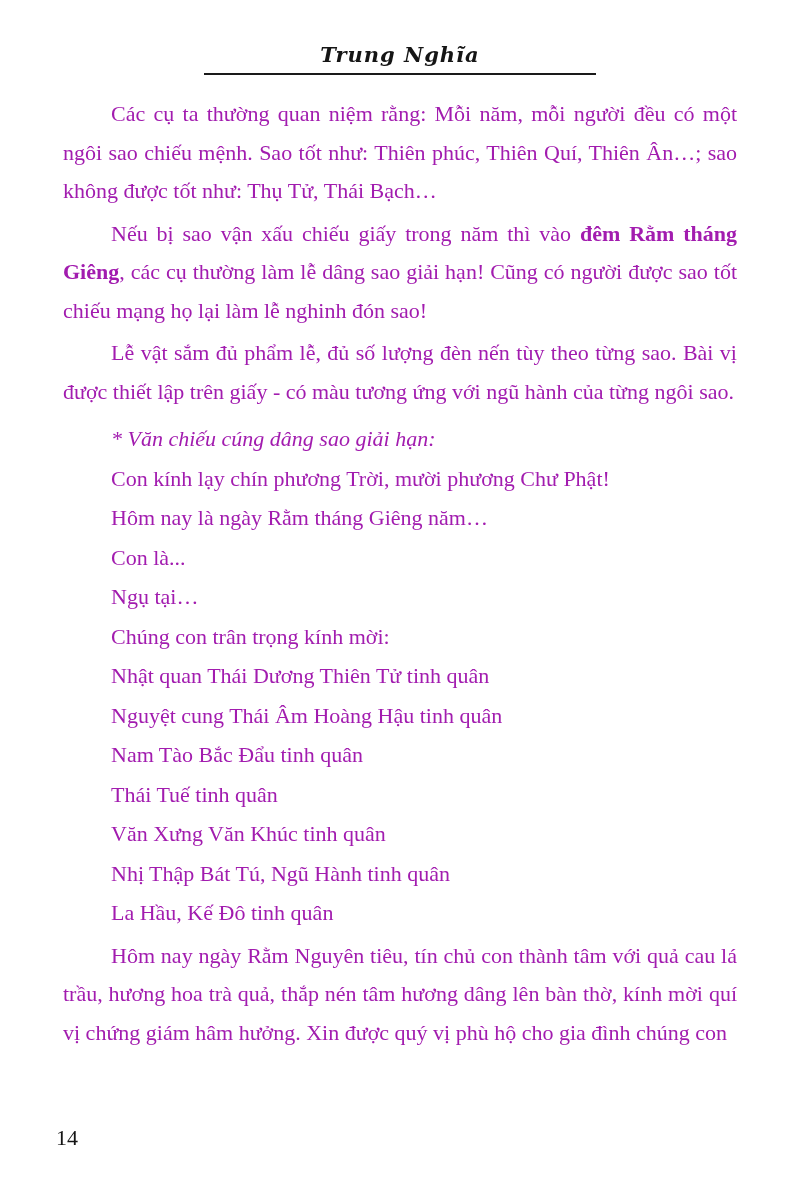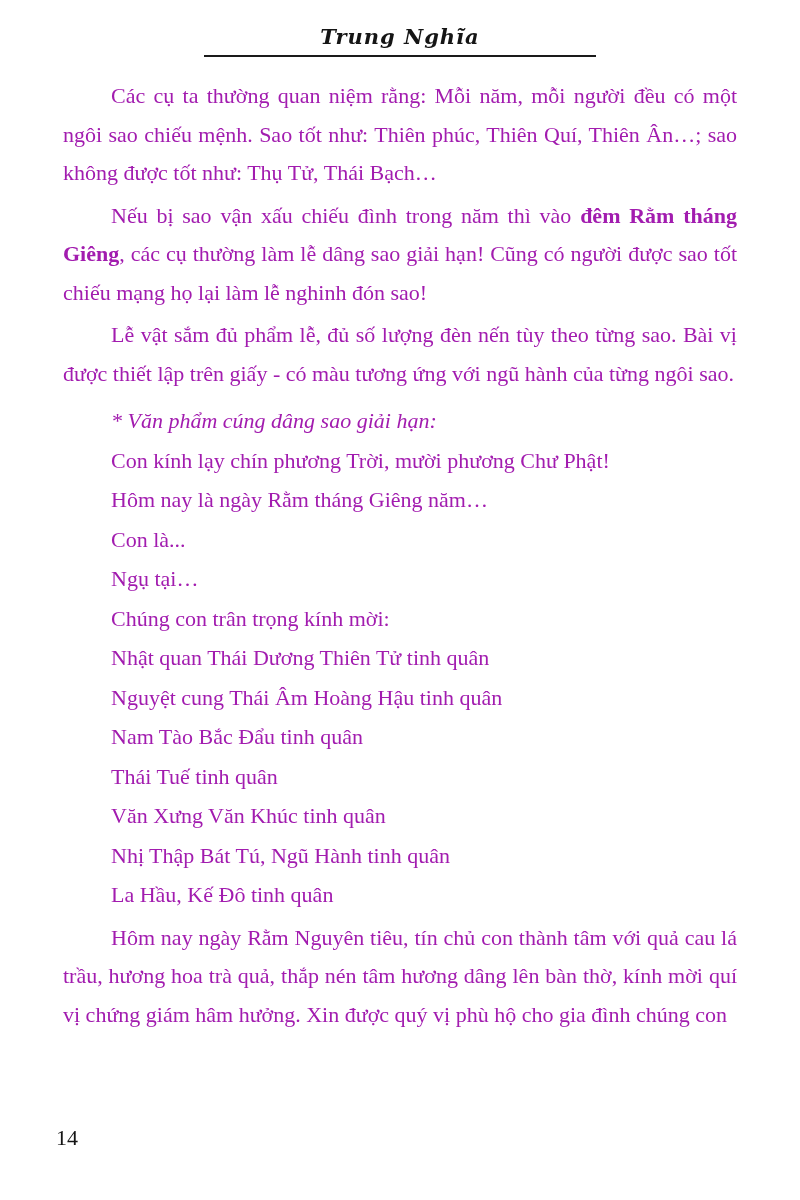--- a/index.html
+++ b/index.html
@@ -15,21 +15,21 @@
     color: #111111;
     overflow: hidden;
   }
   .page {
     position: absolute;
     inset: 0;
     background: #ffffff;
   }
   .running-head {
     text-align: center;
-    margin-top: 24px;
+    margin-top: 42px;
     font-family: "DejaVu Serif", serif;
     font-style: italic;
     font-weight: bold;
     font-size: 21px;
     letter-spacing: 1px;
     color: #151515;
   }
   .head-rule {
     width: 392px;
     height: 0;
@@ -80,23 +80,23 @@
 
 <div class="page">
 
   <div class="running-head">Trung Nghĩa</div>
 
   <hr class="head-rule">
 
 
   <div class="content" id="content">
       <p class="para body"><span>Các cụ ta thường quan niệm rằng: Mỗi năm, mỗi người đều có một ngôi sao chiếu mệnh. Sao tốt như: Thiên phúc, Thiên Quí, Thiên Ân…; sao không được tốt như: Thụ Tử, Thái Bạch…</span></p>
-      <p class="para body"><span>Nếu bị sao vận xấu chiếu đình trong năm thì vào </span><span style="font-weight: bold;">đêm Rằm tháng Giêng</span><span>, các cụ thường làm lễ dâng sao giải hạn! Cũng có người được sao tốt chiếu mạng họ lại làm lễ nghinh đón sao!</span></p>
+      <p class="para body"><span>Nếu bị sao vận xấu chiếu giấy trong năm thì vào </span><span style="font-weight: bold;">đêm Rằm tháng Giêng</span><span>, các cụ thường làm lễ dâng sao giải hạn! Cũng có người được sao tốt chiếu mạng họ lại làm lễ nghinh đón sao!</span></p>
       <p class="para body"><span>Lễ vật sắm đủ phẩm lễ, đủ số lượng đèn nến tùy theo từng sao. Bài vị được thiết lập trên giấy - có màu tương ứng với ngũ hành của từng ngôi sao.</span></p>
-      <p class="para line section"><span style="font-style: italic;">* Văn phẩm cúng dâng sao giải hạn:</span></p>
+      <p class="para line section"><span style="font-style: italic;">* Văn chiếu cúng dâng sao giải hạn:</span></p>
       <p class="para line"><span>Con kính lạy chín phương Trời, mười phương Chư Phật!</span></p>
       <p class="para line"><span>Hôm nay là ngày Rằm tháng Giêng năm…</span></p>
       <p class="para line"><span>Con là...</span></p>
       <p class="para line"><span>Ngụ tại…</span></p>
       <p class="para line"><span>Chúng con trân trọng kính mời:</span></p>
       <p class="para line"><span>Nhật quan Thái Dương Thiên Tử tinh quân</span></p>
       <p class="para line"><span>Nguyệt cung Thái Âm Hoàng Hậu tinh quân</span></p>
       <p class="para line"><span>Nam Tào Bắc Đẩu tinh quân</span></p>
       <p class="para line"><span>Thái Tuế tinh quân</span></p>
       <p class="para line"><span>Văn Xưng Văn Khúc tinh quân</span></p>

